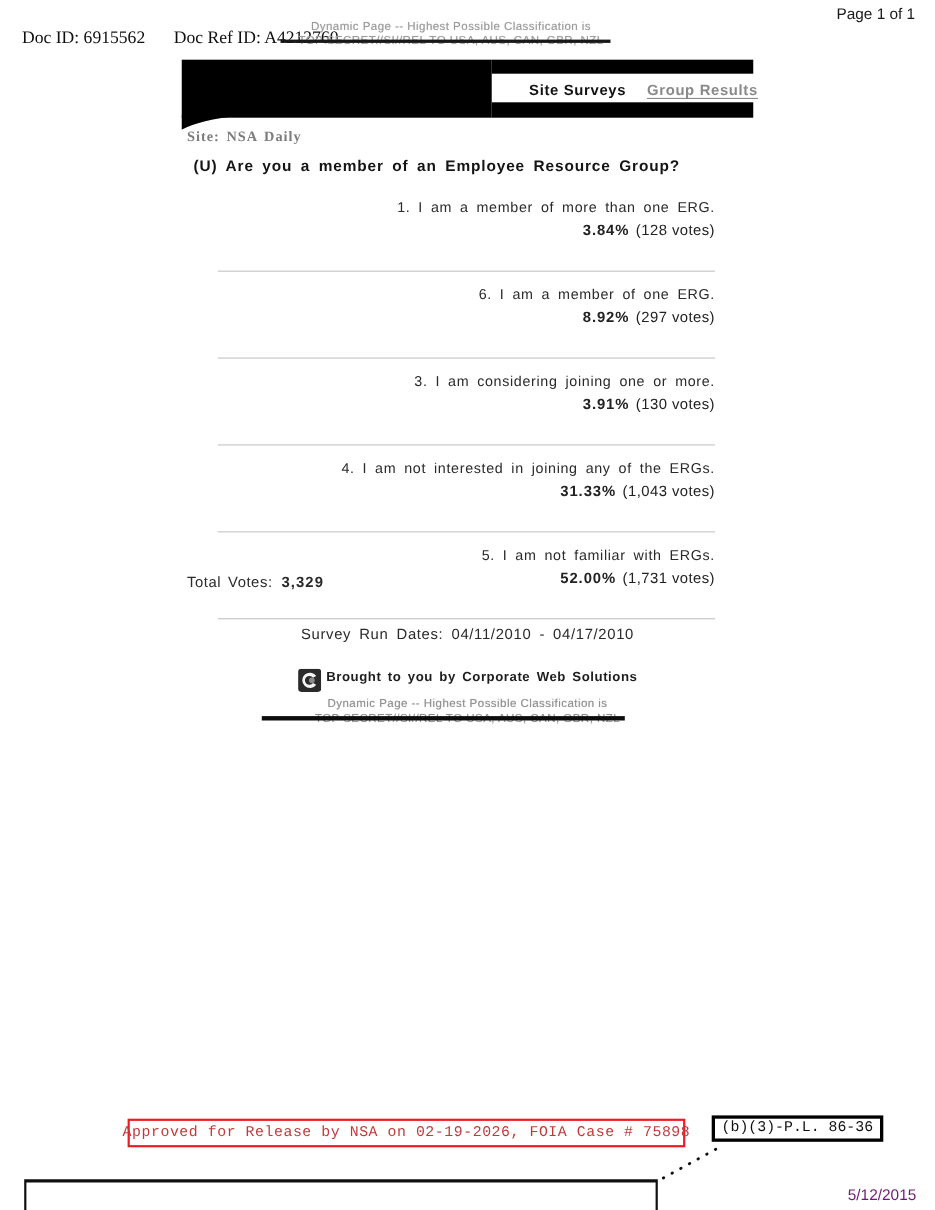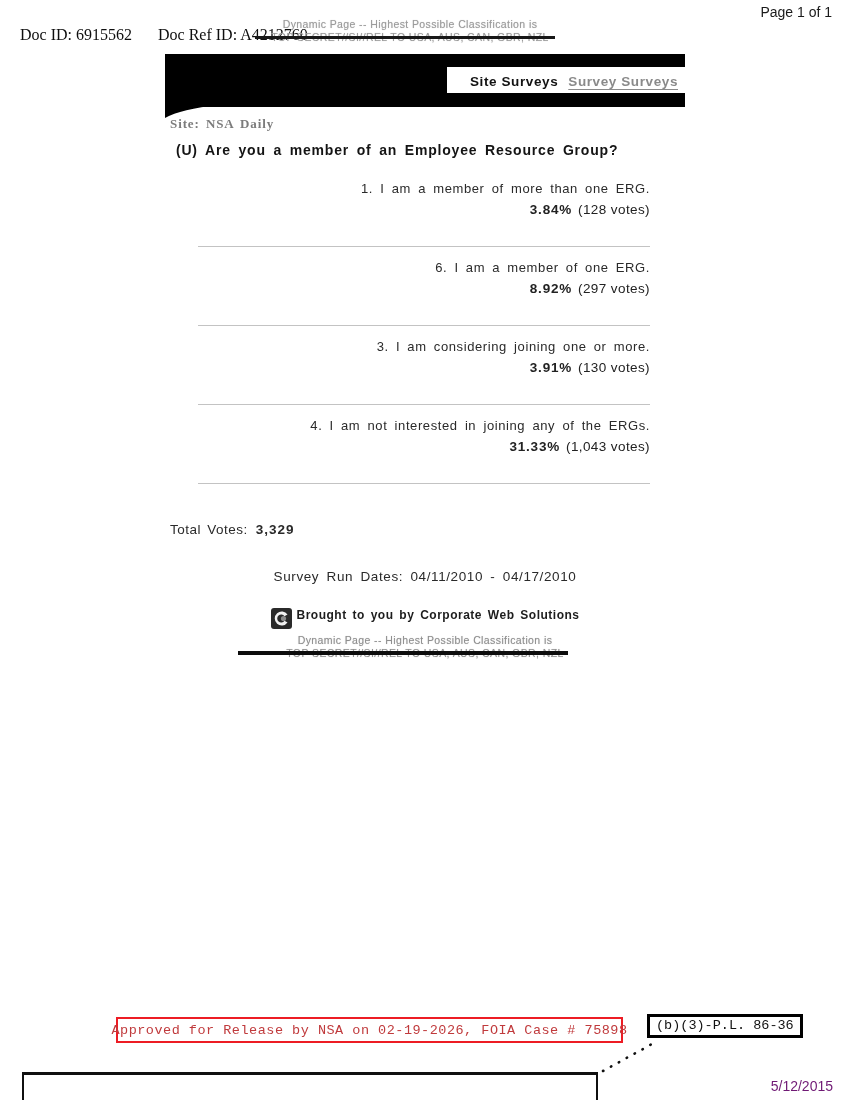--- a/index.html
+++ b/index.html
@@ -35,21 +35,21 @@
   .strike-wrap { position:relative; display:inline-block; }
   .strike-bar {
     position:absolute; height:3px; background:#181818;
     top:5px; left:-16px; right:-6px;
   }
   .classification.bottom .strike-bar { height:4px; top:4px; left:-48px; right:-4px; background:#0d0d0d; }
 
   
   .banner-svg { position:absolute; left:165px; top:54px; }
   .banner-tabs {
-    position:absolute; left:452px; top:71px; width:232px; height:20px;
+    position:absolute; left:463px; top:71px; width:232px; height:20px;
     display:flex; justify-content:space-between; align-items:center;
     padding:0 6px 0 18px;
     font-size:13.5px; font-weight:bold; letter-spacing:.6px; white-space:nowrap;
   }
   .tab-active { color:#121212; }
   .tab-link { color:#8a8a8a; text-decoration:underline; text-underline-offset:3px; }
 
   
   .site-label {
     position:absolute; left:170px; top:116px;
@@ -141,21 +141,21 @@
 </div>
 
 <svg class="banner-svg" width="520" height="66" viewBox="0 0 520 66">
   <rect x="0" y="0" width="282" height="53" fill="#000"></rect>
   <path d="M0 51 L0 64 Q16 55 54 51 Z" fill="#000"></path>
   <rect x="282" y="0" width="238" height="13" fill="#000"></rect>
   <rect x="282" y="39" width="238" height="14" fill="#000"></rect>
 </svg>
 <div class="banner-tabs">
   <span class="tab-active">Site Surveys</span>
-  <span class="tab-link">Survey Surveys</span>
+  <span class="tab-link">Group Results</span>
 </div>
 
 <div class="site-label">Site: NSA Daily</div>
 <div class="question">(U) Are you a member of an Employee Resource Group?</div>
 
 <div class="options">
   <div class="option">
     <div class="option-label">1. I am a member of more than one ERG.</div>
     <div class="option-result">
       <span class="pct">3.84%</span><span class="votes">(128 votes)</span>
@@ -170,20 +170,26 @@
   <div class="option">
     <div class="option-label">3. I am considering joining one or more.</div>
     <div class="option-result">
       <span class="pct">3.91%</span><span class="votes">(130 votes)</span>
     </div>
   </div>
   <div class="option">
     <div class="option-label">4. I am not interested in joining any of the ERGs.</div>
     <div class="option-result">
       <span class="pct">31.33%</span><span class="votes">(1,043 votes)</span>
+    </div>
+  </div>
+  <div class="option">
+    <div class="option-label">5. I am not familiar with ERGs.</div>
+    <div class="option-result">
+      <span class="pct">52.00%</span><span class="votes">(1,731 votes)</span>
     </div>
   </div>
 </div>
 
 <div class="total-line">
   <span>Total Votes:</span><span class="total-value">3,329</span>
 </div>
 
 <div class="run-dates">
   <span>Survey Run Dates:</span>

